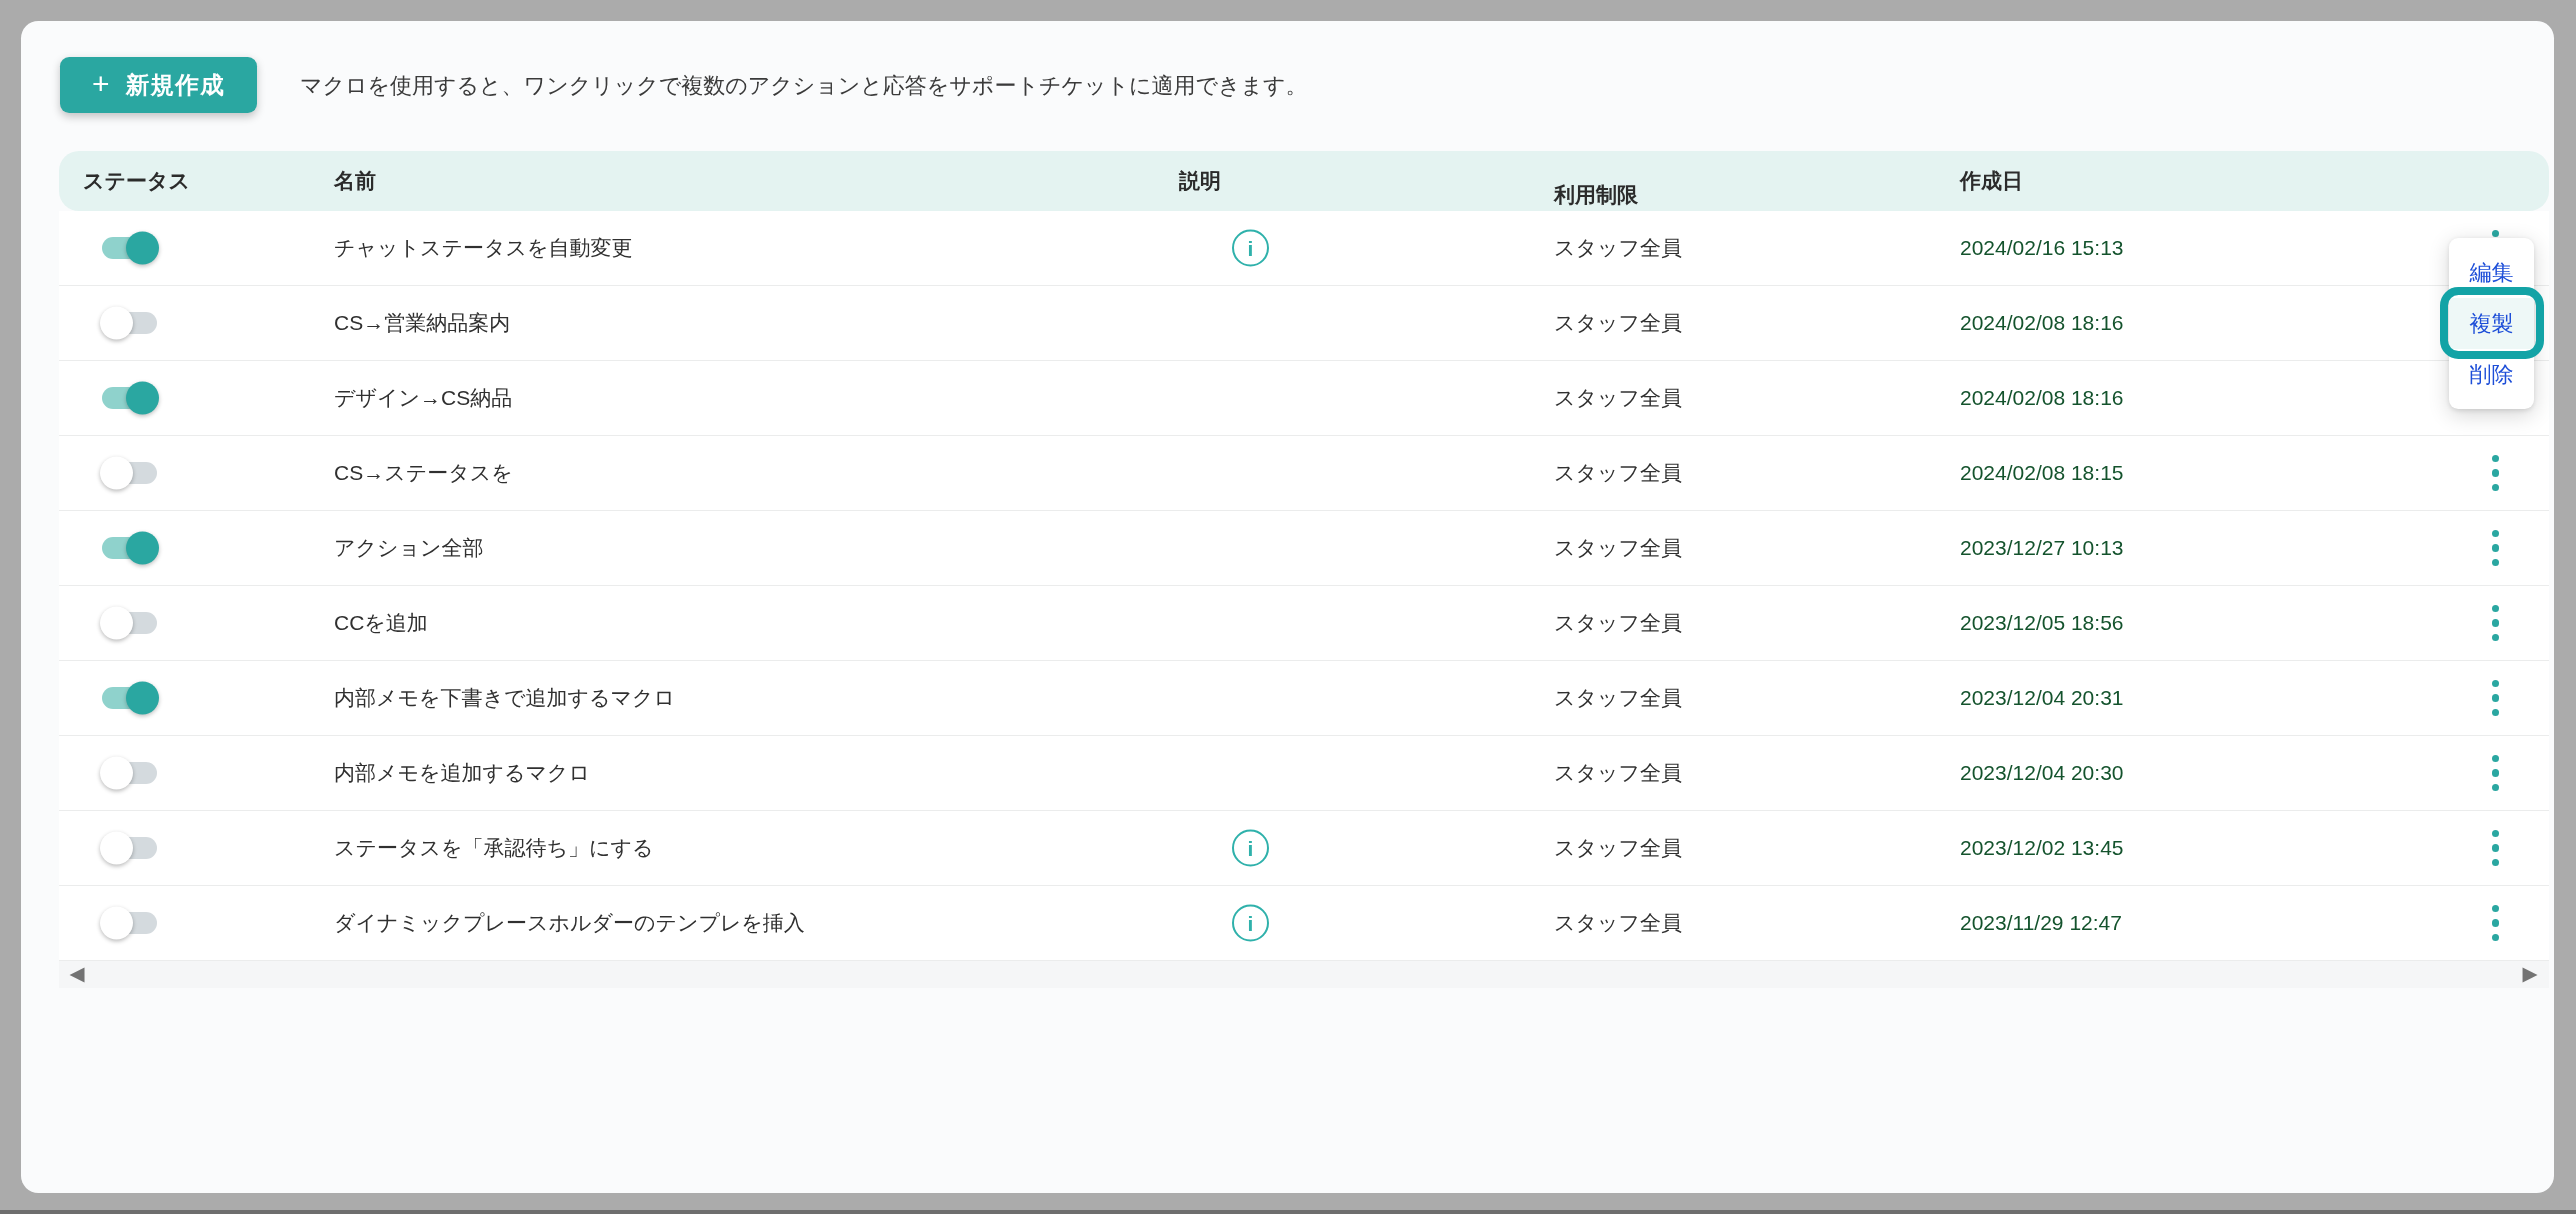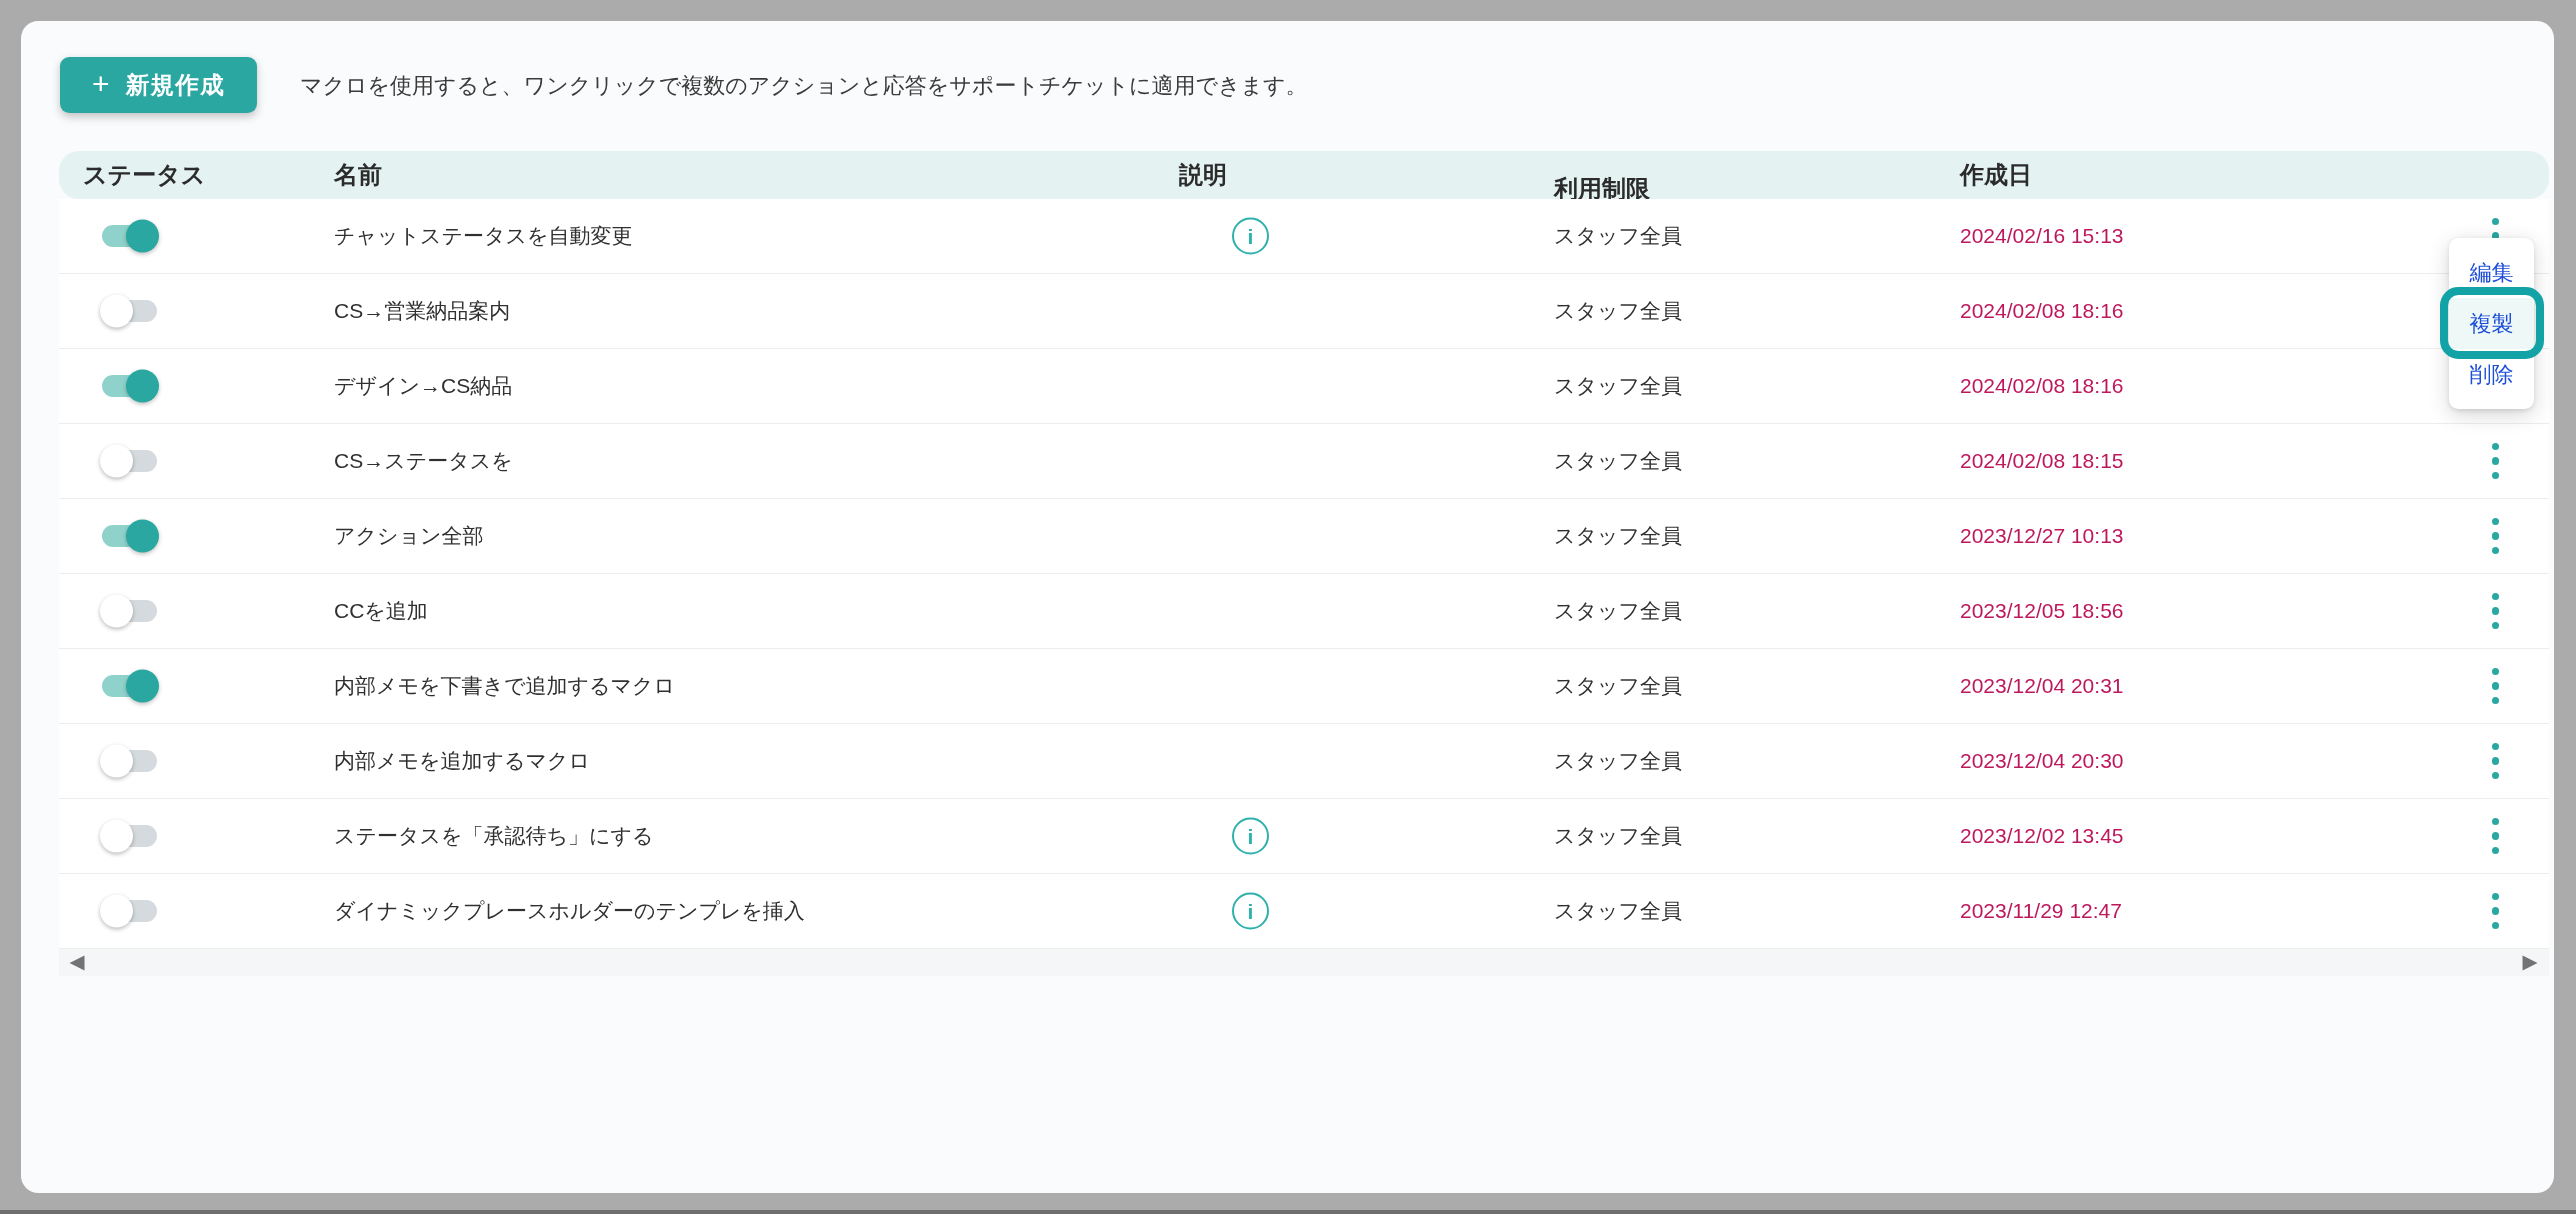--- a/index.html
+++ b/index.html
@@ -35,38 +35,38 @@
     display:flex;align-items:center;justify-content:center;gap:15px;
     box-shadow:0 3.5px 8px rgba(0,0,0,.22);cursor:pointer;
   }
   .create-btn .plus{font-size:30px;font-weight:400;line-height:1;margin-top:-2.3px;}
   .desc{
     position:absolute;left:279px;top:52px;font-size:22px;color:#3a3a3a;line-height:25px;
   }
   
   .table{position:absolute;left:38px;top:130px;width:2490px;}
   .thead{
-    height:48px;background:var(--header-bg);position:relative;
-    font-weight:700;font-size:24px;color:#2b2b2b;border-radius:20px;
+    height:60px;background:var(--header-bg);position:relative;
+    font-weight:700;font-size:21px;color:#2b2b2b;border-radius:20px;
   }
   .thead .th{position:absolute;top:50%;transform:translateY(-50%);white-space:nowrap;}
   .th-status{left:24px;}
   .th-name{left:275px;}
   .th-desc{left:1120px;}
   .th-restriction{left:1495px;margin-top:14px;}
   .th-created{left:1901px;}
   .tbody{background:#ffffff;}
   .row{
     position:relative;height:75px;background:#ffffff;
     border-bottom:1.2px solid var(--row-border);font-size:21px;
   }
   .cell{position:absolute;top:50%;transform:translateY(-50%);white-space:nowrap;}
   .cell-name{left:275px;color:#303030;}
   .cell-restriction{left:1495px;color:#303030;}
-  .cell-created{left:1901px;color:#be185d;}
+  .cell-created{left:1901px;color:#14532d;}
   
   .toggle{
     position:absolute;left:43px;top:50%;transform:translateY(-50%);
     width:55px;height:22px;border-radius:11px;cursor:pointer;
   }
   .toggle .knob{
     position:absolute;top:50%;transform:translateY(-50%);
     width:33px;height:33px;border-radius:50%;
   }
   .toggle.on{background:var(--toggle-on-track);}

